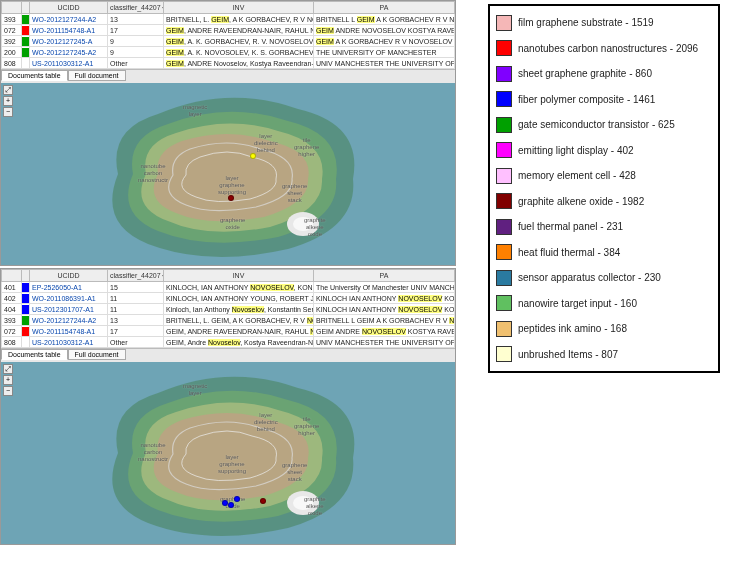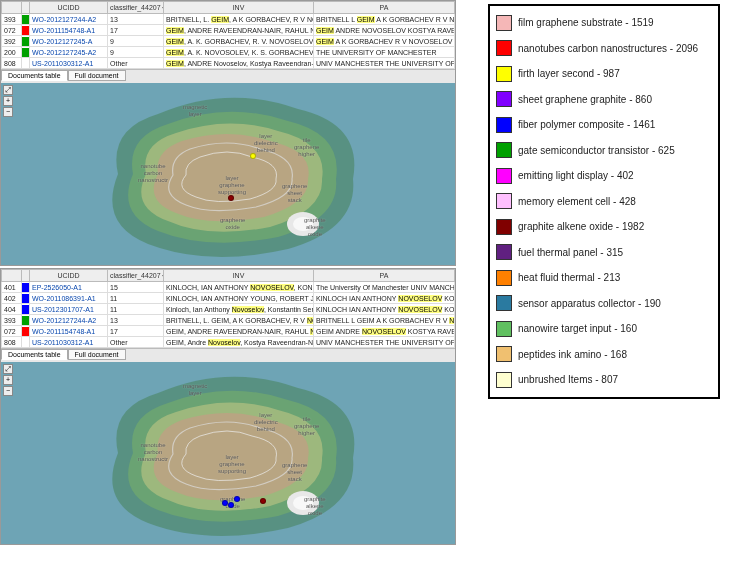--- a/index.html
+++ b/index.html
@@ -344,24 +344,20 @@
 <div class="legend" id="legend">
     <div class="legend-row">
      <div class="legend-sw" style="background:#f5b7b7"></div>
      <div class="legend-lbl">film graphene substrate - 1519</div>
    </div>
     <div class="legend-row">
      <div class="legend-sw" style="background:#ff0000"></div>
      <div class="legend-lbl">nanotubes carbon nanostructures - 2096</div>
    </div>
     <div class="legend-row">
-     <div class="legend-sw" style="background:#ffff00"></div>
-     <div class="legend-lbl">firth layer second - 987</div>
-   </div>
-    <div class="legend-row">
      <div class="legend-sw" style="background:#8000ff"></div>
      <div class="legend-lbl">sheet graphene graphite - 860</div>
    </div>
     <div class="legend-row">
      <div class="legend-sw" style="background:#0000ff"></div>
      <div class="legend-lbl">fiber polymer composite - 1461</div>
    </div>
     <div class="legend-row">
      <div class="legend-sw" style="background:#00a000"></div>
      <div class="legend-lbl">gate semiconductor transistor - 625</div>
@@ -373,29 +369,29 @@
     <div class="legend-row">
      <div class="legend-sw" style="background:#ffc0ff"></div>
      <div class="legend-lbl">memory element cell - 428</div>
    </div>
     <div class="legend-row">
      <div class="legend-sw" style="background:#800000"></div>
      <div class="legend-lbl">graphite alkene oxide - 1982</div>
    </div>
     <div class="legend-row">
      <div class="legend-sw" style="background:#602080"></div>
-     <div class="legend-lbl">fuel thermal panel - 315</div>
+     <div class="legend-lbl">fuel thermal panel - 231</div>
    </div>
     <div class="legend-row">
      <div class="legend-sw" style="background:#ff8000"></div>
-     <div class="legend-lbl">heat fluid thermal - 213</div>
+     <div class="legend-lbl">heat fluid thermal - 384</div>
    </div>
     <div class="legend-row">
      <div class="legend-sw" style="background:#2a7aa0"></div>
-     <div class="legend-lbl">sensor apparatus collector - 190</div>
+     <div class="legend-lbl">sensor apparatus collector - 230</div>
    </div>
     <div class="legend-row">
      <div class="legend-sw" style="background:#60c060"></div>
      <div class="legend-lbl">nanowire target input - 160</div>
    </div>
     <div class="legend-row">
      <div class="legend-sw" style="background:#f0c070"></div>
      <div class="legend-lbl">peptides ink amino - 168</div>
    </div>
     <div class="legend-row">

